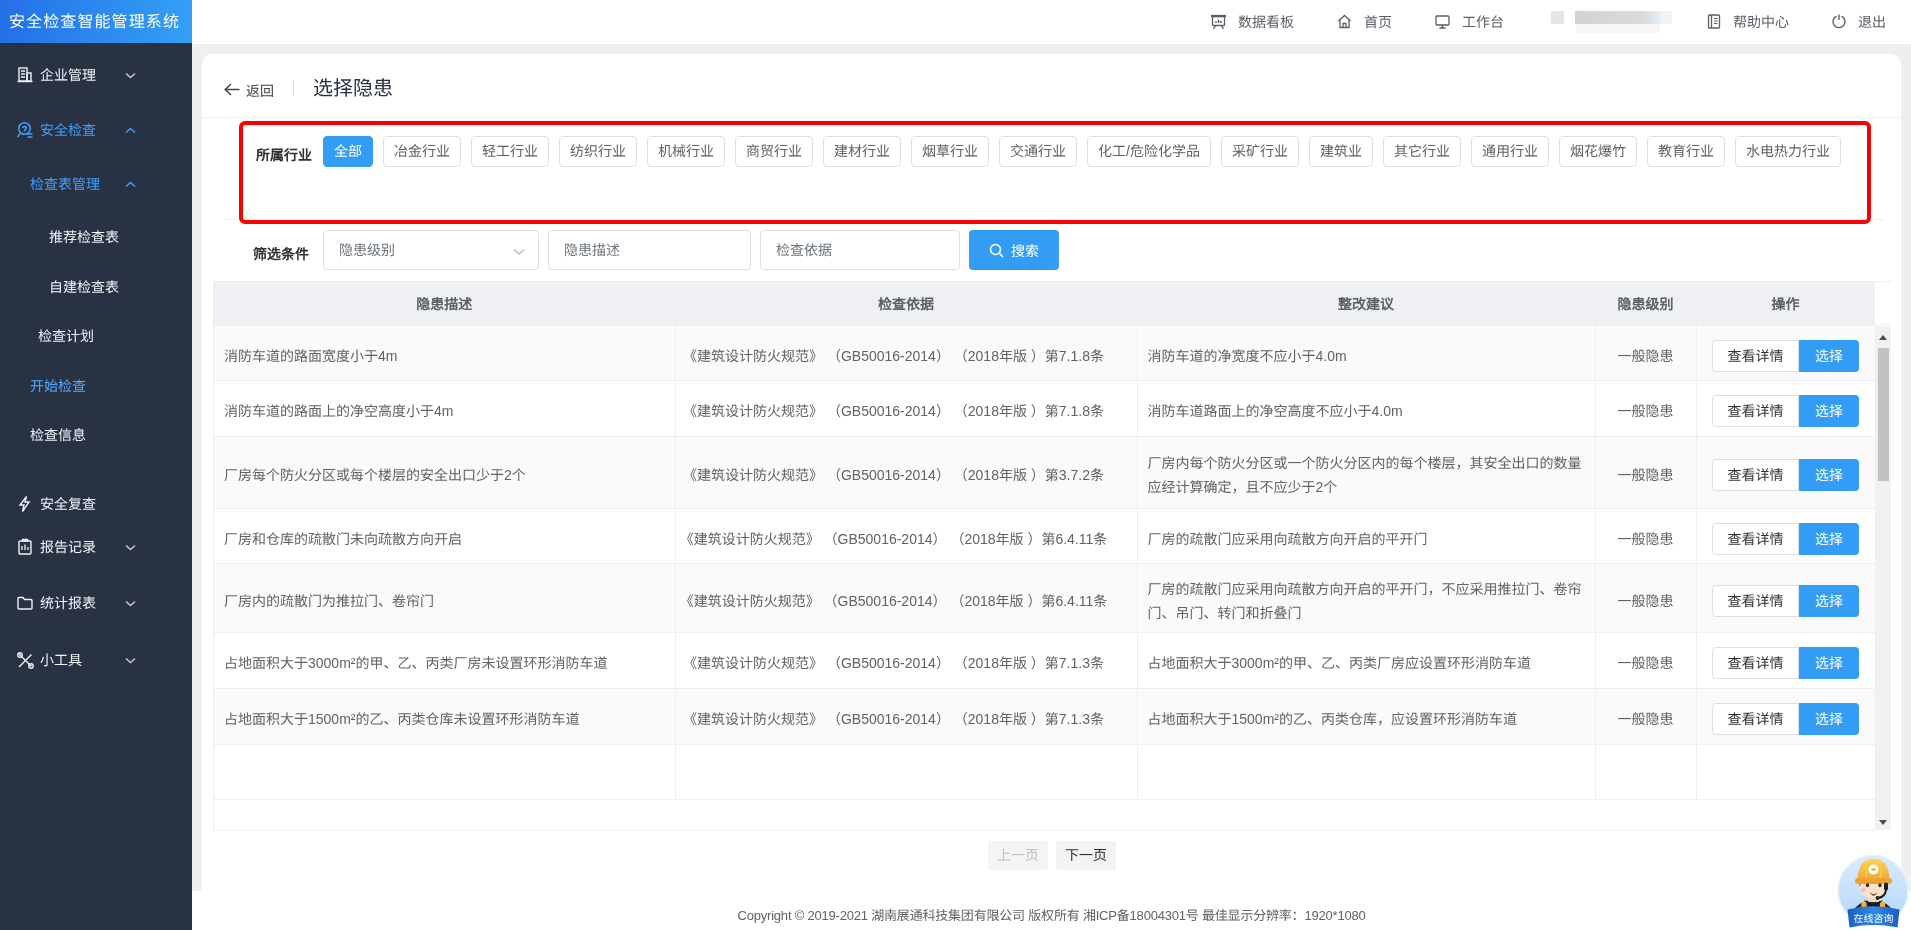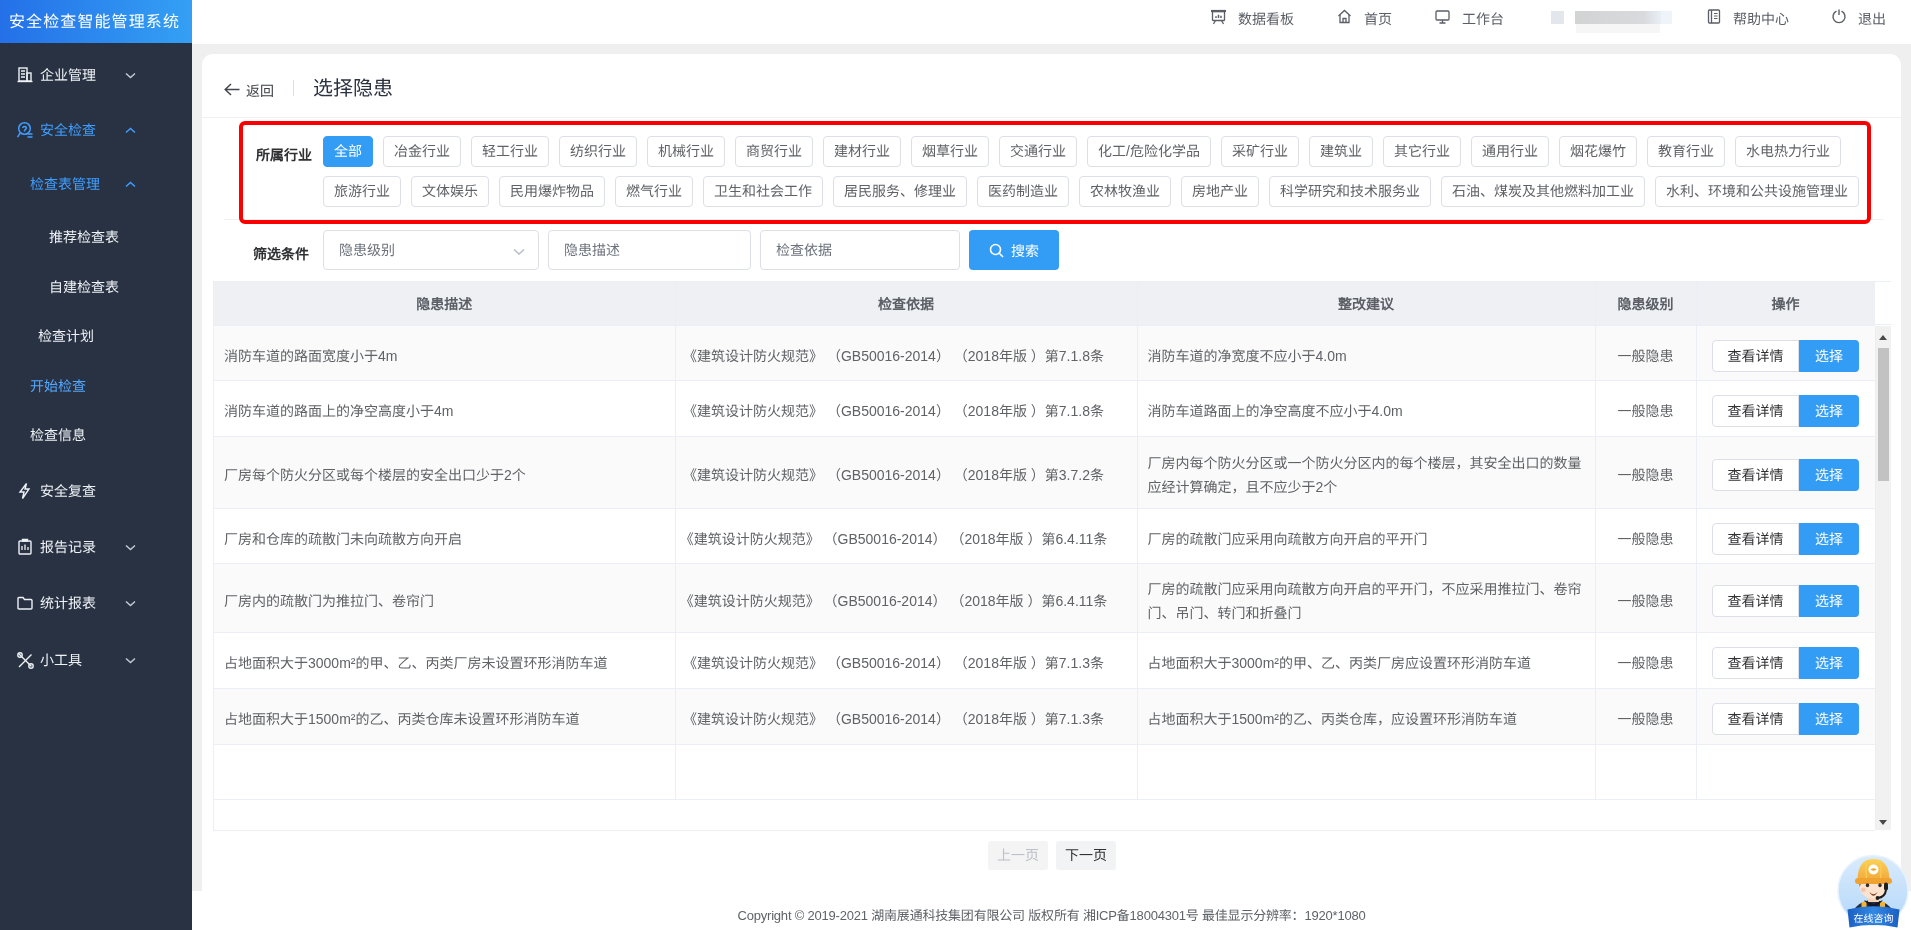--- a/index.html
+++ b/index.html
@@ -11,21 +11,21 @@
 .sidebar{position:absolute;left:0;top:0;width:192px;height:930px;background:#293243}
 .logo{position:absolute;left:0;top:0;width:192px;height:43px;background:linear-gradient(90deg,#2470e8,#34a0f4);color:#fff;font-size:16px;letter-spacing:1.1px;line-height:43px;padding-left:9px;white-space:nowrap}
 .mi{position:absolute;left:0;width:156px;height:20px;line-height:20px;font-size:14px;color:#eef1f5;white-space:nowrap}
 .mi .txt{position:absolute;top:0}
 .mi svg.ic{position:absolute;left:16px;top:1px}
 .mi .chev{position:absolute;right:20px;top:7px}
 .blue{color:#409eff}
 .lblue{color:#53a8ff}
 
 .topbar{position:absolute;left:192px;top:0;width:1719px;height:44px;background:#fff}
-.nav-item{position:absolute;top:8px;height:40px;display:flex;color:#5a5e66;font-size:14px}
+.nav-item{position:absolute;top:1px;height:40px;display:flex;align-items:center;color:#5a5e66;font-size:14px}
 .nav-item svg{margin-right:11px}
 .blur1{position:absolute;left:1359px;top:11px;width:13px;height:13px;background:#e3e6ea}
 .blur2{position:absolute;left:1383px;top:11px;width:86px;height:13px;background:linear-gradient(90deg,#d2d3d3,#d8dadd 80%,#e9eff6)}
 .blur3{position:absolute;left:1469px;top:11px;width:11px;height:13px;background:#eef4fa}
 .blur4{position:absolute;left:1384px;top:24px;width:84px;height:9px;background:#f6f6f6}
 
 .panel{position:absolute;left:202px;top:54px;width:1699px;height:894px;background:#fff;border-radius:11px}
 .ph{position:absolute;left:0;top:0;width:1699px;height:64px;border-bottom:1px solid #eef0f4}
 .back-arrow{position:absolute;left:22px;top:29px}
 .back-txt{position:absolute;left:44px;top:26px;font-size:14px;color:#3c4046}
@@ -122,21 +122,21 @@
       </div>
     <div class="mi" style="top:326px">
         <span class="txt" style="left:38px">检查计划</span>
       </div>
     <div class="mi" style="top:376px">
         <span class="txt lblue" style="left:30px">开始检查</span>
       </div>
     <div class="mi" style="top:425px">
         <span class="txt" style="left:30px">检查信息</span>
       </div>
-    <div class="mi" style="top:481px">
+    <div class="mi" style="top:494px">
       <svg class="ic" width="18" height="18" viewBox="0 0 18 18" fill="none" stroke="#eef1f5" stroke-width="1.4">
           <path d="M10.5 1.5L4 10h4l-1.5 6.5L13 7H9z"></path>
         </svg>
       <span class="txt" style="left:40px">安全复查</span>
     </div>
     <div class="mi" style="top:537px">
       <svg class="ic" width="18" height="18" viewBox="0 0 18 18" fill="none" stroke="#eef1f5" stroke-width="1.4">
           <rect x="3" y="3" width="12" height="13" rx="1"></rect>
           <path d="M6.5 3h5v-1.5h-5z"></path>
           <path d="M6 12V8M9 12V6.5M12 12V9" stroke-width="1.3"></path>
@@ -235,34 +235,20 @@
         <div class="tag">烟草行业</div>
         <div class="tag">交通行业</div>
         <div class="tag">化工/危险化学品</div>
         <div class="tag">采矿行业</div>
         <div class="tag">建筑业</div>
         <div class="tag">其它行业</div>
         <div class="tag">通用行业</div>
         <div class="tag">烟花爆竹</div>
         <div class="tag">教育行业</div>
         <div class="tag">水电热力行业</div>
-    </div>
-    <div class="tagrow" style="top:122px">
-      <div class="tag">旅游行业</div>
-        <div class="tag">文体娱乐</div>
-        <div class="tag">民用爆炸物品</div>
-        <div class="tag">燃气行业</div>
-        <div class="tag">卫生和社会工作</div>
-        <div class="tag">居民服务、修理业</div>
-        <div class="tag">医药制造业</div>
-        <div class="tag">农林牧渔业</div>
-        <div class="tag">房地产业</div>
-        <div class="tag">科学研究和技术服务业</div>
-        <div class="tag">石油、煤炭及其他燃料加工业</div>
-        <div class="tag">水利、环境和公共设施管理业</div>
     </div>
     <div class="sec-div"></div>
     <div class="redbox"></div>
     <div class="flt-label">筛选条件</div>
     <div class="sel">隐患级别
       <svg class="selarw" width="12" height="8" viewBox="0 0 12 8" fill="none" stroke="#b8bcc4" stroke-width="1.5">
           <path d="M1 1.5l5 4.5 5-4.5"></path>
         </svg>
     </div>
     <div class="inp inp1">隐患描述</div>

